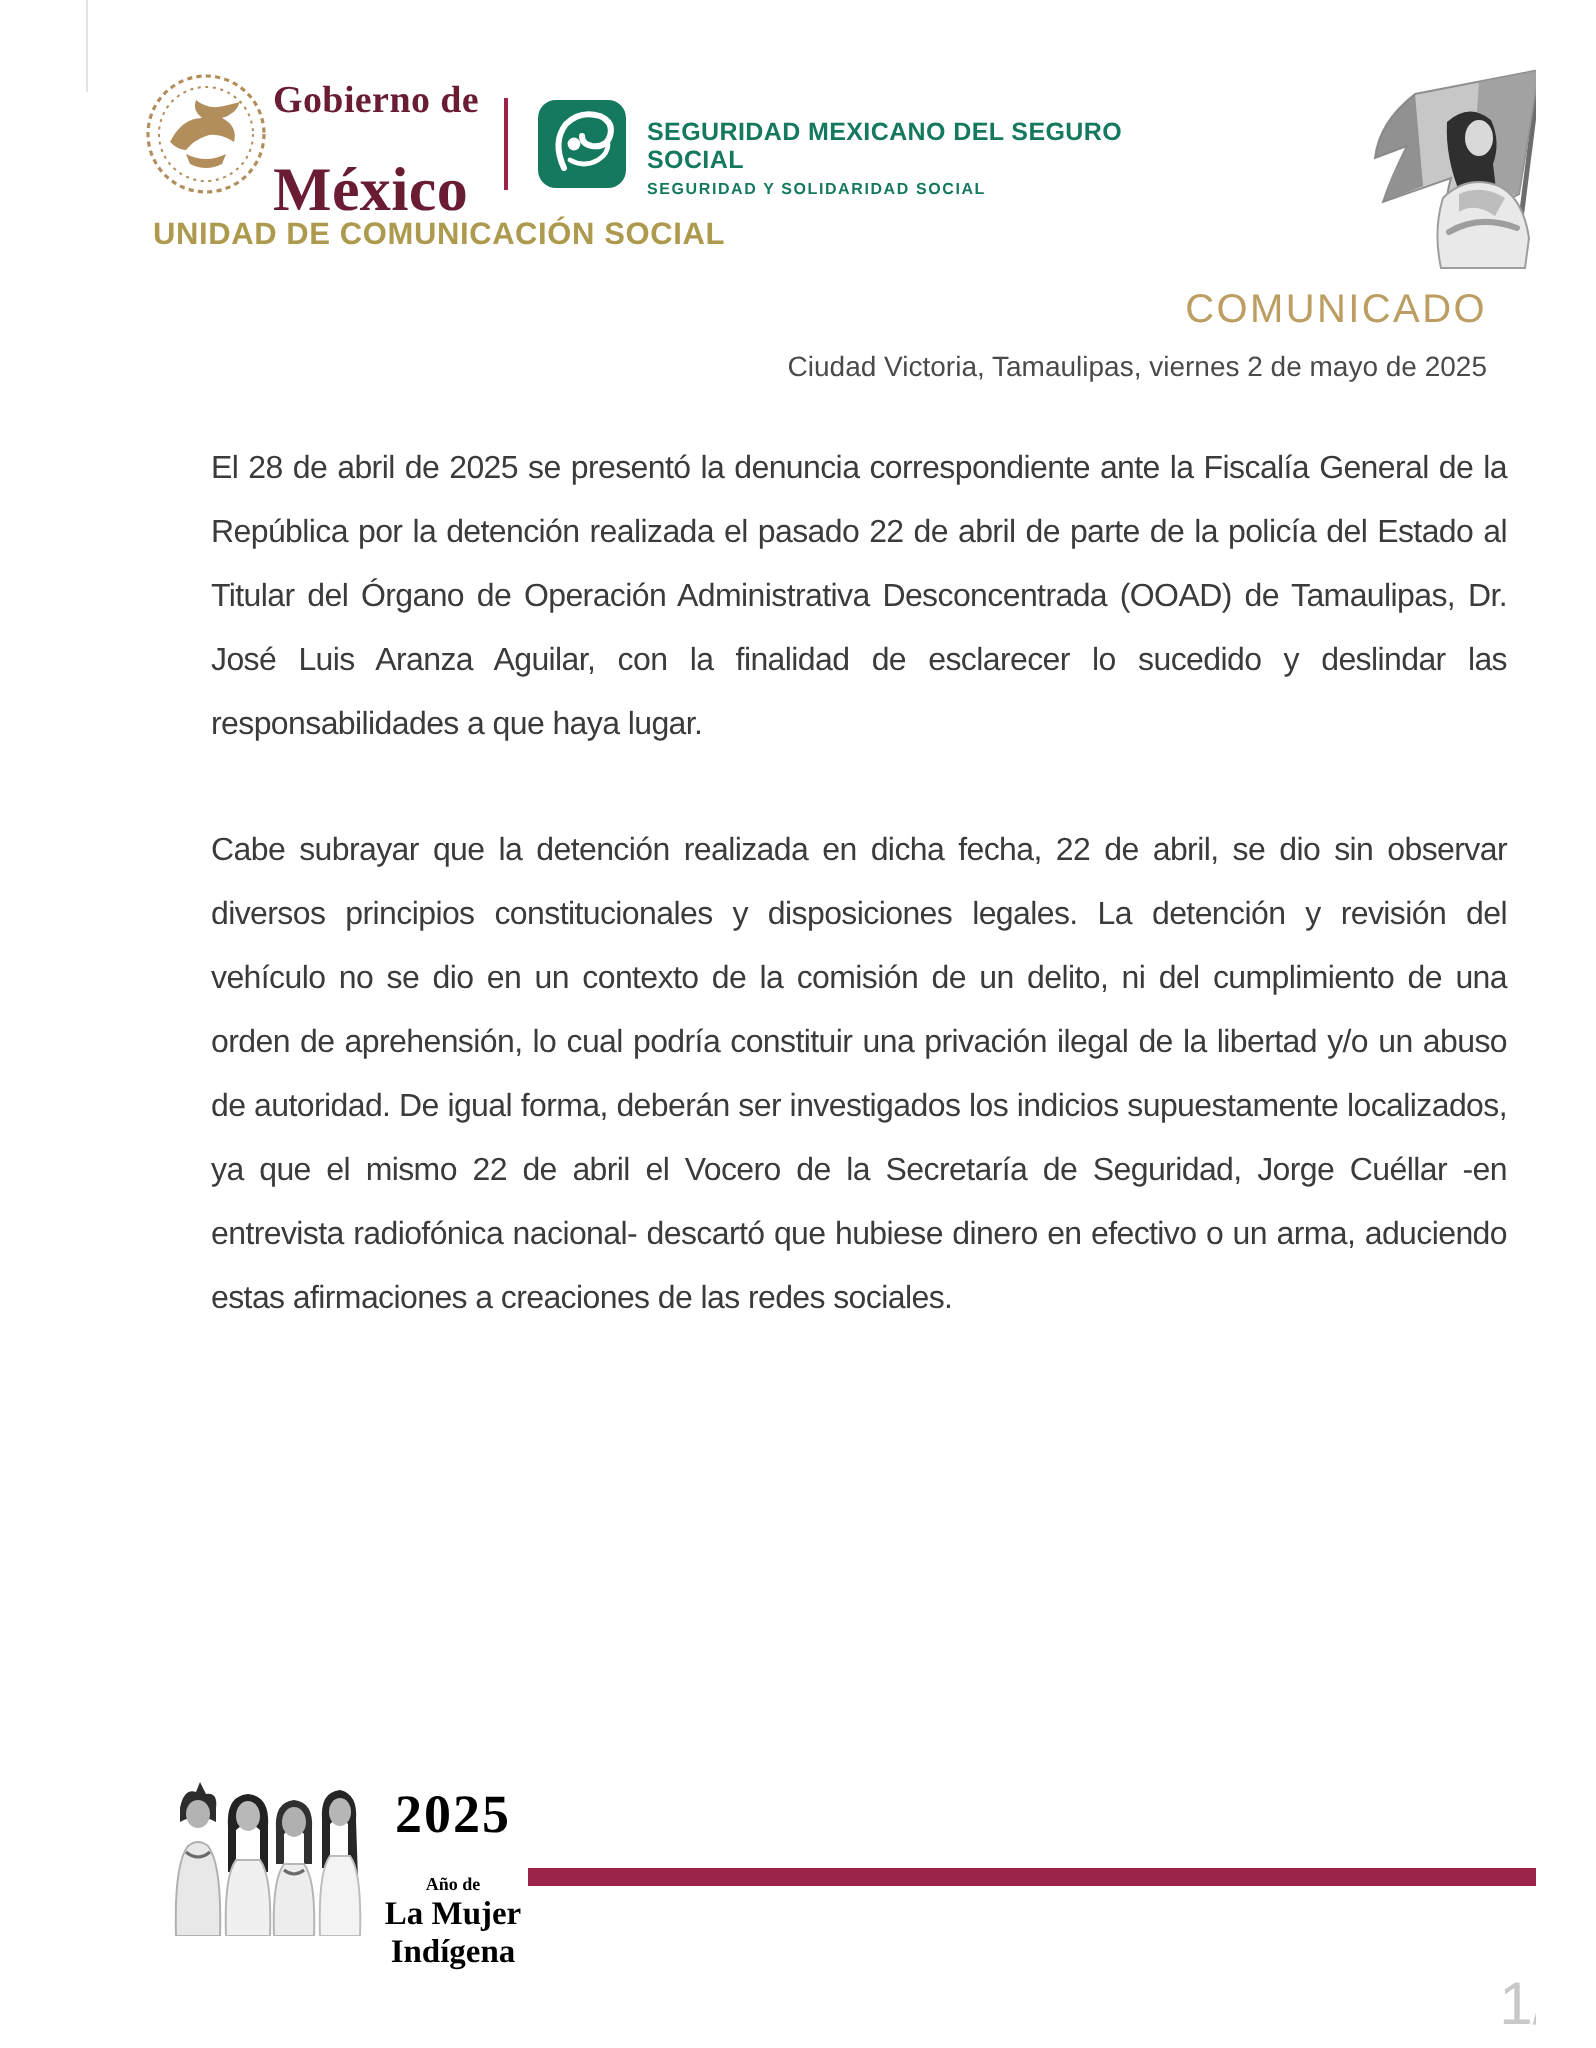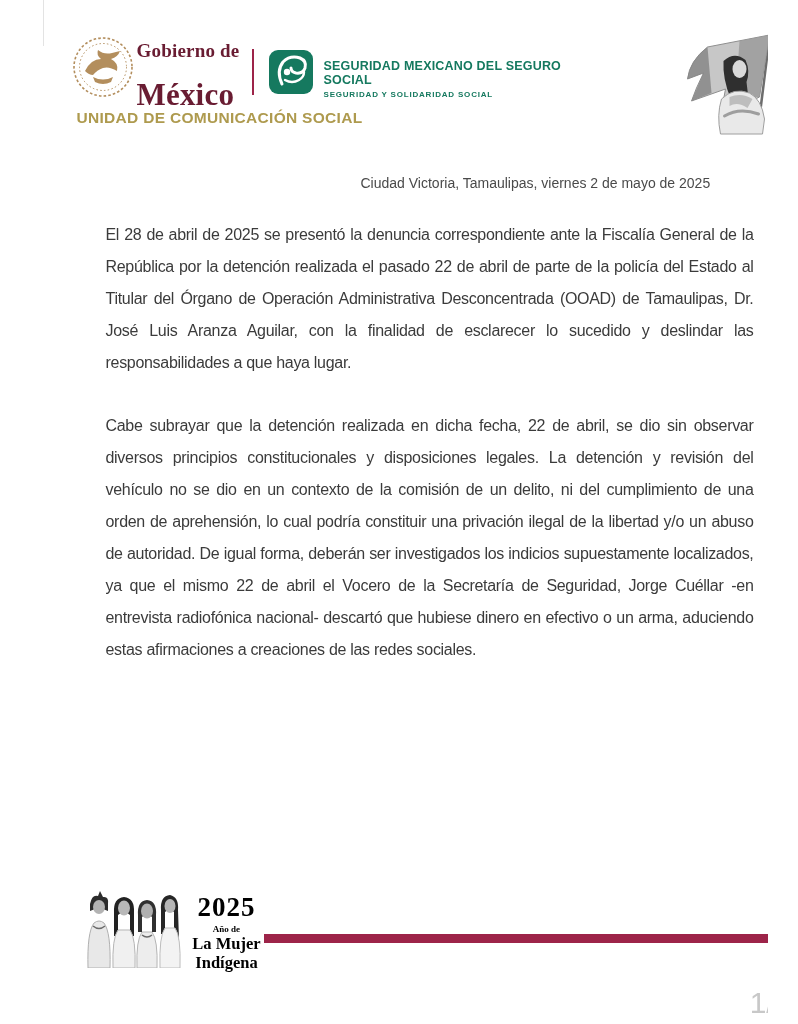--- a/index.html
+++ b/index.html
@@ -23,38 +23,38 @@
   .imss-text { position:absolute; left:293px; top:59px; color:#15795F; width:280px; }
   .imss-name { font-size:12.5px; font-weight:bold; letter-spacing:0.2px; }
   .imss-sub { font-size:8px; font-weight:bold; letter-spacing:0.8px; margin-top:3px; }
   .flag-art { position:absolute; left:645px; top:27px; width:118px; height:108px; }
   .unit-title { position:absolute; left:46px; top:109px; font-size:15.5px; font-weight:bold;
     color:#AE9A4E; letter-spacing:0.3px; }
 
   
   .kind-line { position:absolute; left:400px; top:144px; width:313px; text-align:right;
     font-size:20px; color:#BC9E63; letter-spacing:1.2px; }
-  .date-line { position:absolute; left:330px; top:175px; width:383px; 
+  .date-line { position:absolute; left:330px; top:175px; width:383px; text-align:right;
     font-size:14px; color:#4A4A4A; }
 
   
   .doc-body { position:absolute; left:75px; top:219px; width:648px; }
   .doc-body p {
     font-size:16px; line-height:32px; letter-spacing:-0.3px;
     text-align:justify; color:#3B3B3B;
   }
   .doc-body p.intro { font-weight:bold; color:#2E2E2E; margin-bottom:27px; }
   .doc-body p.p2 { margin-bottom:31px; }
 
   
   .women-photo { position:absolute; left:52px; top:890px; width:102px; height:78px; }
   .year-block { position:absolute; left:156px; top:894px; width:80px; text-align:center;
     color:#000000; font-family:"Liberation Serif", serif; line-height:1; }
   .year-num { font-size:27px; font-weight:bold; letter-spacing:1px; }
-  .year-sub { font-size:9px; font-weight:bold; margin-top:4px; }
+  .year-sub { font-size:9px; font-weight:bold; margin-top:17px; }
   .campaign { font-size:16.5px; font-weight:bold; margin-top:2px; }
   .footer-bar { position:absolute; left:233px; top:934px; width:517px; height:9px; background:#9D2449; }
   .page-indicator { position:absolute; left:700px; top:986px; width:80px; text-align:center;
     font-size:30px; color:#C8C8C8; }
 </style>
 </head>
 <body>
 
 <div class="page">
   <div class="page-edge"></div>
@@ -93,20 +93,21 @@
     <path d="M30 20 Q12 34 10 52 L26 46 Q20 60 14 74 L34 66 Z" fill="#838383" opacity="0.8"></path>
     <path d="M46 34 Q57 24 68 33 Q73 44 69 55 L71 72 Q60 64 53 71 Q45 52 46 34 Z" fill="#2f2f2f"></path>
     <ellipse cx="62" cy="42" rx="7" ry="9" fill="#d9d9d9"></ellipse>
     <path d="M44 72 Q56 60 72 66 Q84 72 87 92 L85 107 L43 107 Q39 88 44 72 Z" fill="#e9e9e9" stroke="#9e9e9e"></path>
     <path d="M52 70 Q64 65 75 72 L70 81 Q60 74 52 79 Z" fill="#bdbdbd"></path>
     <path d="M47 89 Q62 80 81 87" stroke="#9e9e9e" fill="none" stroke-width="3" stroke-linecap="round"></path>
   </svg>
 
   <div class="unit-title">UNIDAD DE COMUNICACIÓN SOCIAL</div>
 
+  <div class="kind-line">COMUNICADO</div>
   <div class="date-line">Ciudad Victoria, Tamaulipas, viernes 2 de mayo de 2025</div>
 
   <div class="doc-body">
     <p class="p2">El 28 de abril de 2025 se presentó la denuncia correspondiente ante la Fiscalía General de la República por la detención realizada el pasado 22 de abril de parte de la policía del Estado al Titular del Órgano de Operación Administrativa Desconcentrada (OOAD) de Tamaulipas, Dr. José Luis Aranza Aguilar, con la finalidad de esclarecer lo sucedido y deslindar las responsabilidades a que haya lugar.</p>
     <p class="p3">Cabe subrayar que la detención realizada en dicha fecha, 22 de abril, se dio sin observar diversos principios constitucionales y disposiciones legales. La detención y revisión del vehículo no se dio en un contexto de la comisión de un delito, ni del cumplimiento de una orden de aprehensión, lo cual podría constituir una privación ilegal de la libertad y/o un abuso de autoridad. De igual forma, deberán ser investigados los indicios supuestamente localizados, ya que el mismo 22 de abril el Vocero de la Secretaría de Seguridad, Jorge Cuéllar -en entrevista radiofónica nacional- descartó que hubiese dinero en efectivo o un arma, aduciendo estas afirmaciones a creaciones de las redes sociales.</p>
   </div>
 
   <svg class="women-photo" viewBox="0 0 100 78">
     <path d="M6 14 Q8 4 14 6 L16 1 L19 7 Q25 6 24 14 L24 21 Q15 16 6 21 Z" fill="#2c2c2c"></path>
     <ellipse cx="15" cy="17" rx="6" ry="7" fill="#b3b3b3"></ellipse>

